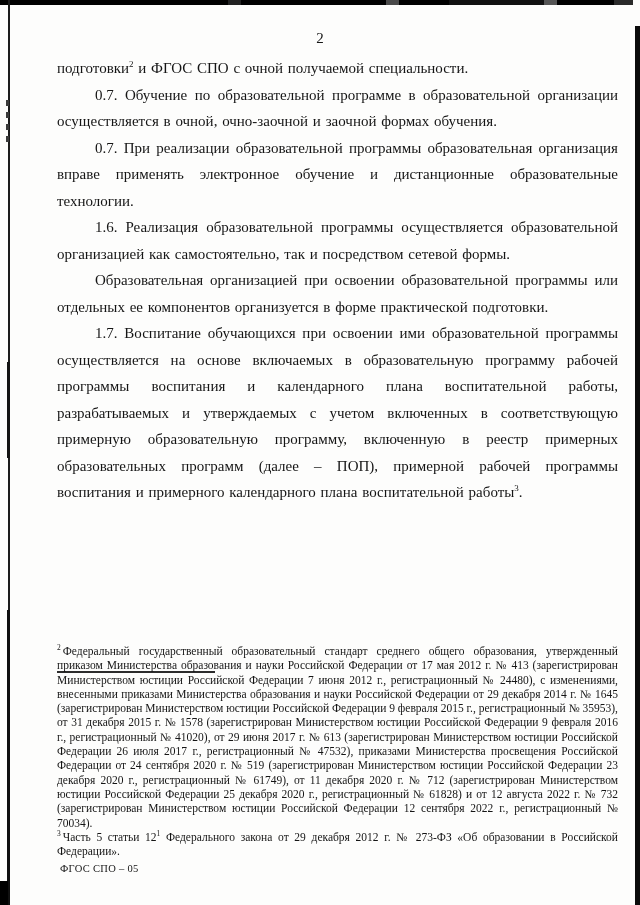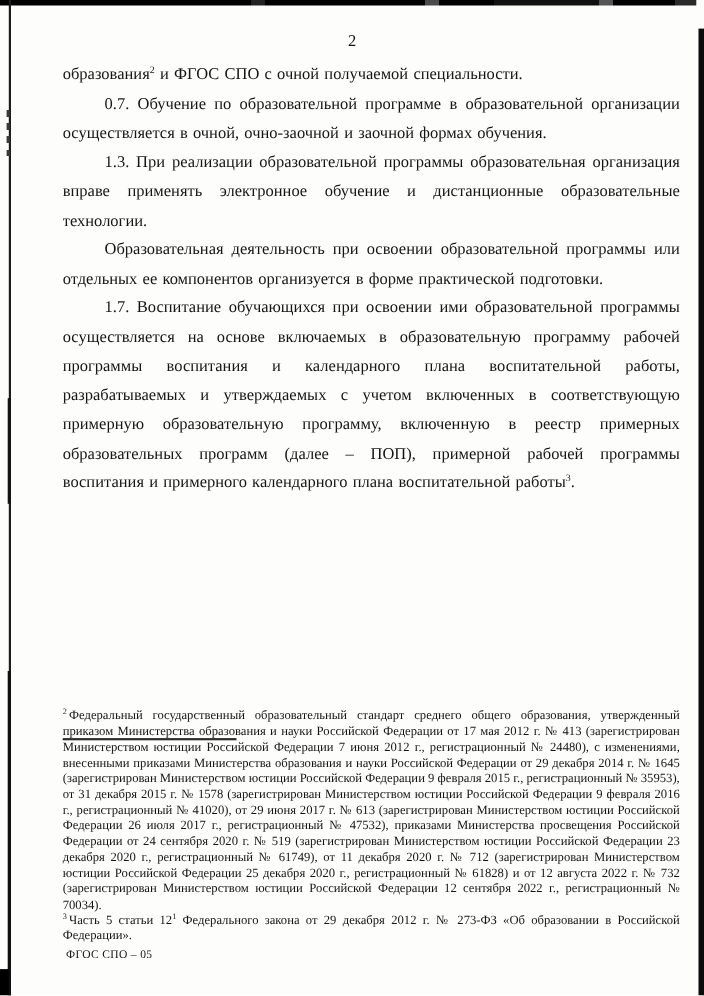--- a/index.html
+++ b/index.html
@@ -97,24 +97,25 @@
   <div class="art-left"></div>
   <div class="art-left-dashes"></div>
   <div class="art-left-thick"></div>
   <div class="art-left-low"></div>
   <div class="art-right"></div>
   <div class="art-corner"></div>
 
   <div class="page-number">2</div>
 
   <div class="body-text">
-    <p class="para no-indent"><span>образования</span><sup class="ref">2</sup><span> и ФГОС СПО с очной получаемой специальности.</span></p>
+    <p class="para no-indent"><span>подготовки</span><sup class="ref">2</sup><span> и ФГОС СПО с очной получаемой специальности.</span></p>
     <p class="para">0.7. Обучение по образовательной программе в образовательной организации осуществляется в очной, очно-заочной и заочной формах обучения.</p>
-    <p class="para">1.3. При реализации образовательной программы образовательная организация вправе применять электронное обучение и дистанционные образовательные технологии.</p>
-    <p class="para">Образовательная деятельность при освоении образовательной программы или отдельных ее компонентов организуется в форме практической подготовки.</p>
+    <p class="para">0.7. При реализации образовательной программы образовательная организация вправе применять электронное обучение и дистанционные образовательные технологии.</p>
+    <p class="para">1.6. Реализация образовательной программы осуществляется образовательной организацией как самостоятельно, так и посредством сетевой формы.</p>
+    <p class="para">Образовательная организацией при освоении образовательной программы или отдельных ее компонентов организуется в форме практической подготовки.</p>
     <p class="para"><span>1.7. Воспитание обучающихся при освоении ими образовательной программы осуществляется на основе включаемых в образовательную программу рабочей программы воспитания и календарного плана воспитательной работы, разрабатываемых и утверждаемых с учетом включенных в соответствующую примерную образовательную программу, включенную в реестр примерных образовательных программ (далее – ПОП), примерной рабочей программы воспитания и примерного календарного плана воспитательной работы</span><sup class="ref">3</sup><span>.</span></p>
   </div>
 
   <div class="fn-separator"></div>
 
   <div class="footnotes">
     <p class="fn"><sup class="fn-mark">2</sup><span>Федеральный государственный образовательный стандарт среднего общего образования, утвержденный приказом Министерства образования и науки Российской Федерации от 17 мая 2012 г. № 413 (зарегистрирован Министерством юстиции Российской Федерации 7 июня 2012 г., регистрационный № 24480), с изменениями, внесенными приказами Министерства образования и науки Российской Федерации от 29 декабря 2014 г. № 1645 (зарегистрирован Министерством юстиции Российской Федерации 9 февраля 2015 г., регистрационный № 35953), от 31 декабря 2015 г. № 1578 (зарегистрирован Министерством юстиции Российской Федерации 9 февраля 2016 г., регистрационный № 41020), от 29 июня 2017 г. № 613 (зарегистрирован Министерством юстиции Российской Федерации 26 июля 2017 г., регистрационный № 47532), приказами Министерства просвещения Российской Федерации от 24 сентября 2020 г. № 519 (зарегистрирован Министерством юстиции Российской Федерации 23 декабря 2020 г., регистрационный № 61749), от 11 декабря 2020 г. № 712 (зарегистрирован Министерством юстиции Российской Федерации 25 декабря 2020 г., регистрационный № 61828) и от 12 августа 2022 г. № 732 (зарегистрирован Министерством юстиции Российской Федерации 12 сентября 2022 г., регистрационный № 70034).</span></p>
     <p class="fn"><sup class="fn-mark">3</sup><span>Часть 5 статьи 12</span><sup class="fn-inner">1</sup><span> Федерального закона от 29 декабря 2012 г. № 273-ФЗ «Об образовании в Российской Федерации».</span></p>
   </div>
 

